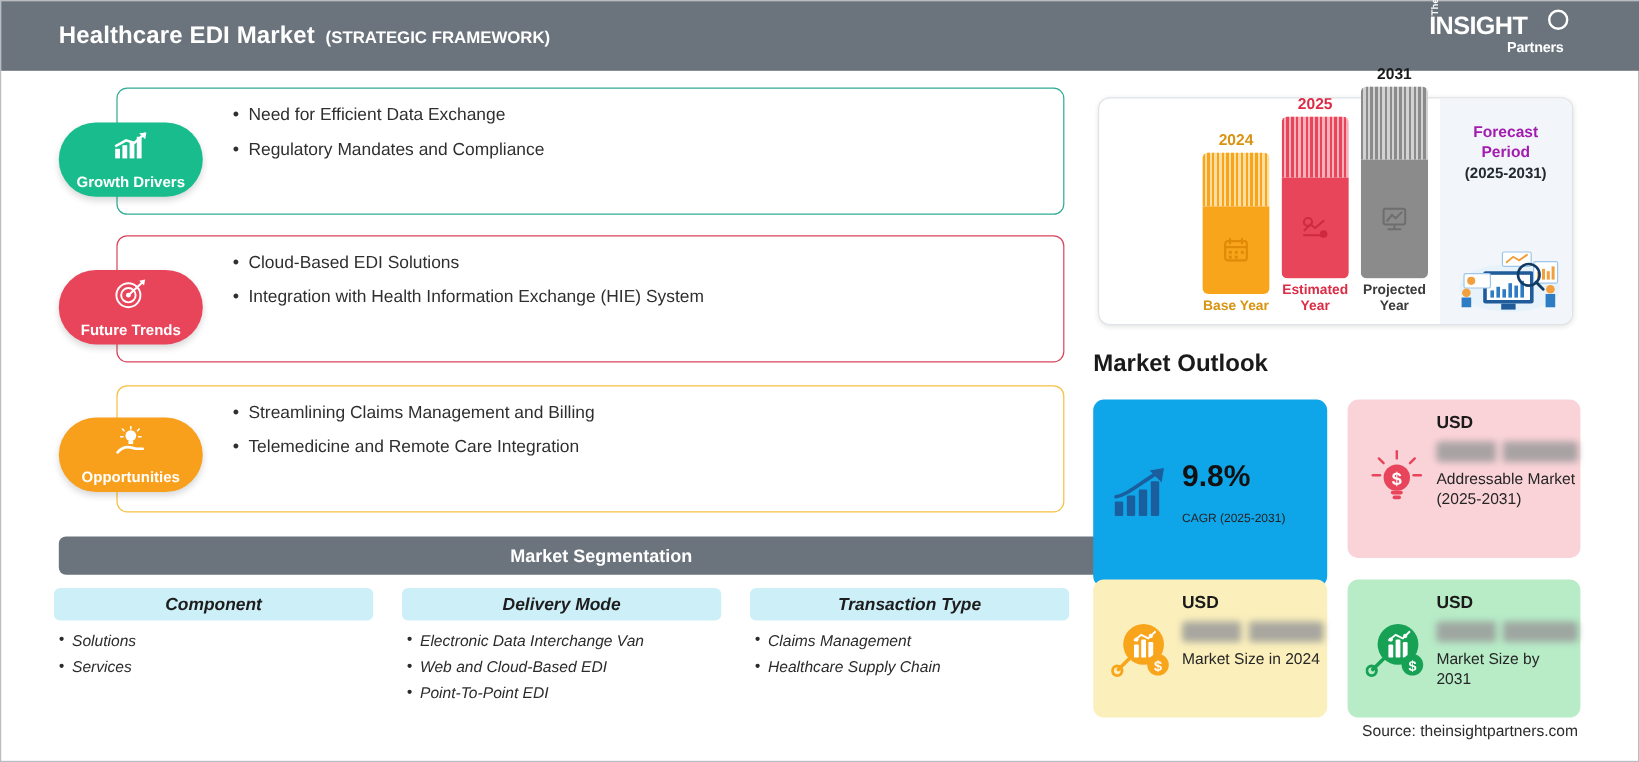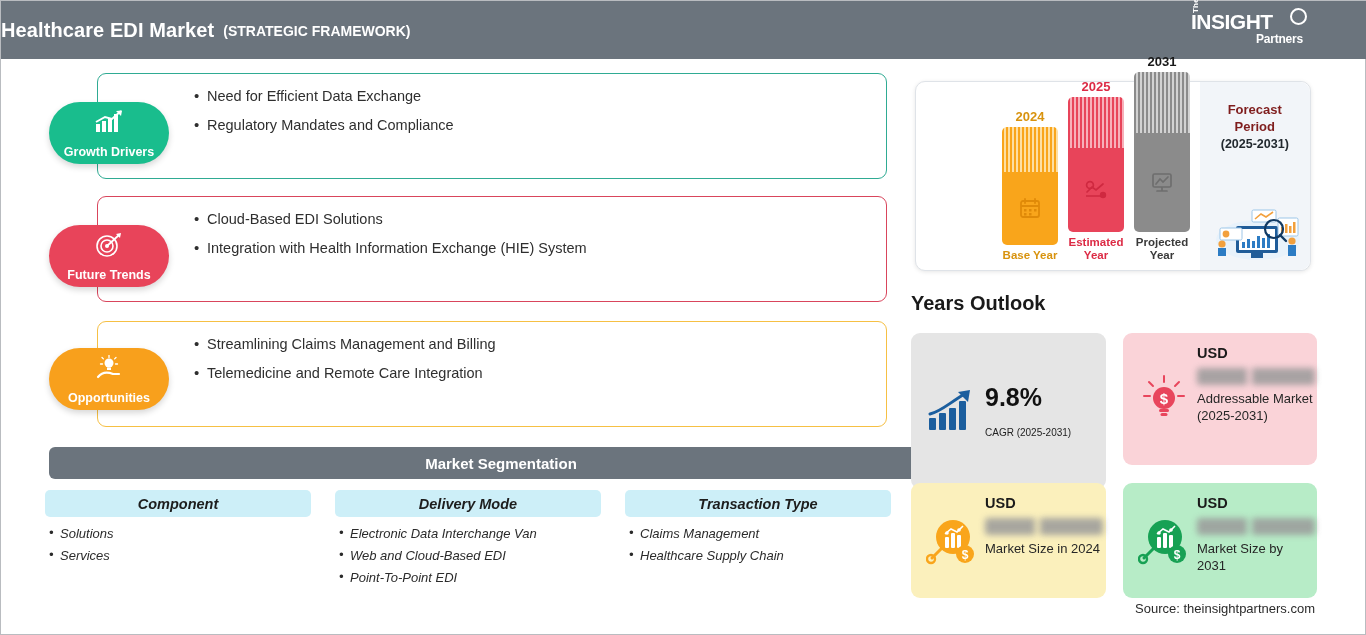--- a/index.html
+++ b/index.html
@@ -17,20 +17,21 @@
   }
 
   
   .header {
     position: absolute; left: 0; top: 0;
     width: 1366px; height: 58px;
     background: #6b747d;
     display: flex; align-items: center;
   }
   .header-title {
+    margin-left: 48px;
     color: #ffffff;
     font-size: 20px; font-weight: bold;
     letter-spacing: .1px;
   }
   .header-sub {
     color: #ffffff;
     font-size: 14px; font-weight: bold;
     margin-left: 9px;
     position: relative; top: 1px;
   }
@@ -153,21 +154,21 @@
   .bar-solid { width: 100%; height: 62%; display: flex; align-items: center; justify-content: center; }
   .bar-caption {
     font-size: 11.5px; font-weight: bold; line-height: 13px;
     margin-top: 4px;
   }
   .fc-side {
     width: 111px; background: #f2f5f9; border-radius: 0 10px 10px 0;
     display: flex; flex-direction: column; align-items: center;
     padding-top: 19px; position: relative;
   }
-  .fc-title { font-size: 13px; font-weight: bold; color: #7f1d1d; line-height: 17px; text-align: center; }
+  .fc-title { font-size: 13px; font-weight: bold; color: #a21caf; line-height: 17px; text-align: center; }
   .fc-range { font-size: 12.5px; font-weight: bold; color: #22292f; margin-top: 2px; }
   .fc-illus { position: absolute; bottom: 8px; left: 6px; }
 
   
   .outlook-title {
     position: absolute; left: 910px; top: 291px;
     font-size: 20px; font-weight: bold; color: #1a1a1a;
   }
   .card { position: absolute; border-radius: 9px; }
   .card-inner { display: flex; padding: 12px 10px; height: 100%; }
@@ -379,23 +380,23 @@
         <circle cx="68" cy="29" r="9" fill="none" stroke="#123a63" stroke-width="2.2"></circle>
         <line x1="74" y1="35" x2="80" y2="41" stroke="#123a63" stroke-width="2.4" stroke-linecap="round"></line>
         <circle cx="16" cy="44" r="3.6" fill="#f2a03d"></circle>
         <path d="M12 48 L20 48 L20 56 L12 56 Z" fill="#2d7cc4"></path>
         <circle cx="86" cy="41" r="3.6" fill="#f2a03d"></circle>
         <path d="M82 45 L90 45 L90 56 L82 56 Z" fill="#2d7cc4"></path>
       </svg>
     </div>
   </div>
 
-  <div class="outlook-title">Years Outlook</div>
-
-  <div class="card" style="left:910px;top:332px;width:195px;height:156px;background:#e5e5e5;">
+  <div class="outlook-title">Market Outlook</div>
+
+  <div class="card" style="left:910px;top:332px;width:195px;height:156px;background:#0ea5e9;">
     <div class="card-inner" style="align-items:center;">
       <div class="card-icon">
         <svg width="52" height="46" viewBox="0 0 52 46">
           <g fill="#1b5e9e">
             <rect x="3" y="30" width="7" height="12" rx="1"></rect>
               <rect x="13" y="25" width="7" height="17" rx="1"></rect>
             <rect x="23" y="20" width="7" height="22" rx="1"></rect>
               <rect x="33" y="13" width="7" height="29" rx="1"></rect>
           </g>
           <path d="M4 26 C14 24 22 16 40 5" stroke="#1b5e9e" stroke-width="3" fill="none" stroke-linecap="round"></path>

